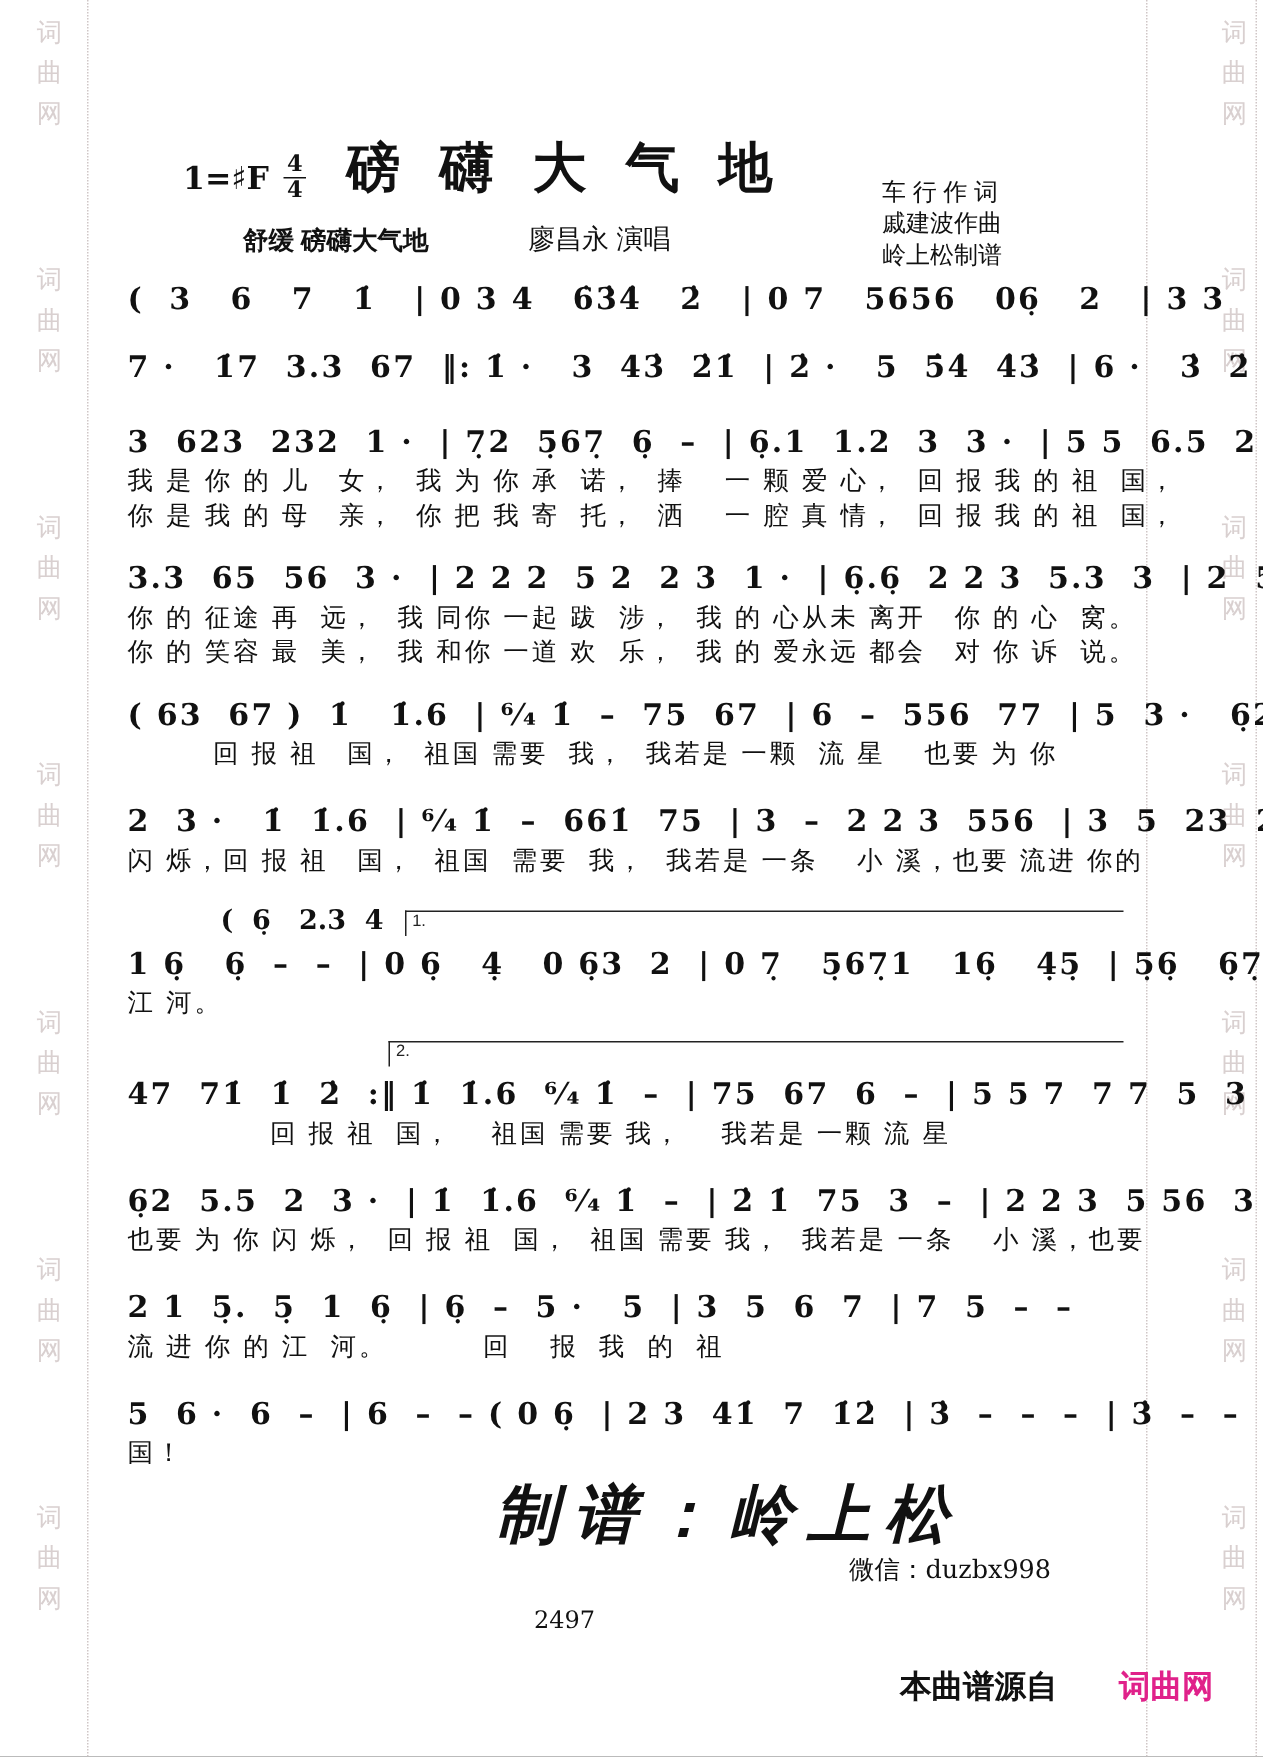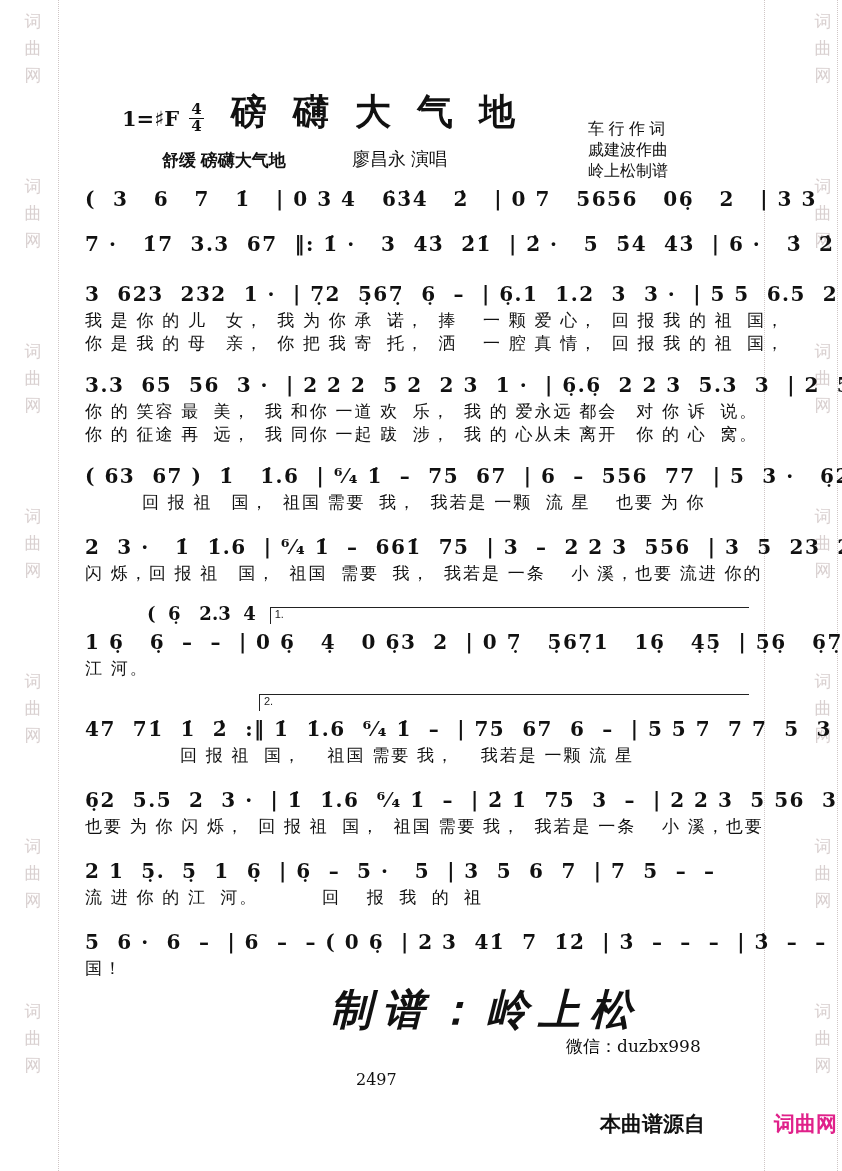--- a/index.html
+++ b/index.html
@@ -58,21 +58,21 @@
   }
   
   .calligraphy{
     position:absolute; left:330px; top:982px;
     font-family:"DejaVu Serif", serif; font-weight:bold; font-style:italic;
     font-size:42px; letter-spacing:10px;
   }
   .wechat{position:absolute; left:566px; top:1035px; font-size:17px; font-family:"DejaVu Serif", serif;}
   .pageno{position:absolute; left:356px; top:1070px; font-size:16px; font-family:"DejaVu Serif", serif;}
   .source{position:absolute; left:600px; top:1110px; font-size:21px; font-weight:bold; color:#111;}
-  .brand{position:absolute; left:774px; top:1110px; font-size:21px; font-weight:bold; color:#e0218a;text-align:center;}
+  .brand{position:absolute; left:746px; top:1110px; font-size:21px; font-weight:bold; color:#e0218a;text-align:center;}
 </style>
 </head>
 <body>
 
 <div class="page">
 
   <div class="wm-col left">
       <div class="wm-group">
         <div class="wm-char">词</div>
         <div class="wm-char">曲</div>
@@ -174,22 +174,22 @@
       <div class="system">
         <div class="notation">7 ·   1̇7  3.3  67  ‖: 1̇ ·   3  43̇  2̇1̇  | 2̇ ·   5  5̇4̇  4̇3̇  | 6 ·   3̇  2̇  67  | 7  –  –  –  )</div>
       </div>
       <div class="system">
         <div class="notation">3  623  232  1 ·  | 7̣2  5̣67̣  6̣  –  | 6̣.1  1.2  3  3 ·  | 5 5  6.5  2  ²⁄₄ 3 ·</div>
         <div class="lyric">我 是 你 的 儿　女，  我 为 你 承  诺，  捧　 一 颗 爱 心，  回 报 我 的 祖  国，</div>
         <div class="lyric">你 是 我 的 母　亲，  你 把 我 寄  托，  洒　 一 腔 真 情，  回 报 我 的 祖  国，</div>
       </div>
       <div class="system">
         <div class="notation">3.3  65  56  3 ·  | 2 2 2  5 2  2 3  1 ·  | 6̣.6̣  2 2 3  5.3  3  | 2  5̣  17̣  6̣  –</div>
+        <div class="lyric">你 的 征途 再  远，  我 同你 一起 跋  涉，  我 的 心从未 离开　你 的 心  窝。</div>
         <div class="lyric">你 的 笑容 最  美，  我 和你 一道 欢  乐，  我 的 爱永远 都会　对 你 诉  说。</div>
-        <div class="lyric">你 的 征途 再  远，  我 同你 一起 跋  涉，  我 的 心从未 离开　你 的 心  窝。</div>
       </div>
       <div class="system">
         <div class="notation">( 63  67 )  1̇   1̇.6  | ⁶⁄₄ 1̇  –  75  67  | 6  –  556  77  | 5  3 ·   6̣2  5.5</div>
         <div class="lyric">　　　回 报 祖　国，  祖国 需要  我，  我若是 一颗  流 星　 也要 为 你</div>
       </div>
       <div class="system">
         <div class="notation">2  3 ·   1̇  1̇.6  | ⁶⁄₄ 1̇  –  661̇  75  | 3  –  2 2 3  556  | 3  5  23  21  5̣.5̣</div>
         <div class="lyric">闪 烁，回 报 祖　国，  祖国  需要  我，  我若是 一条　 小 溪，也要 流进 你的</div>
       </div>
       <div class="system">

